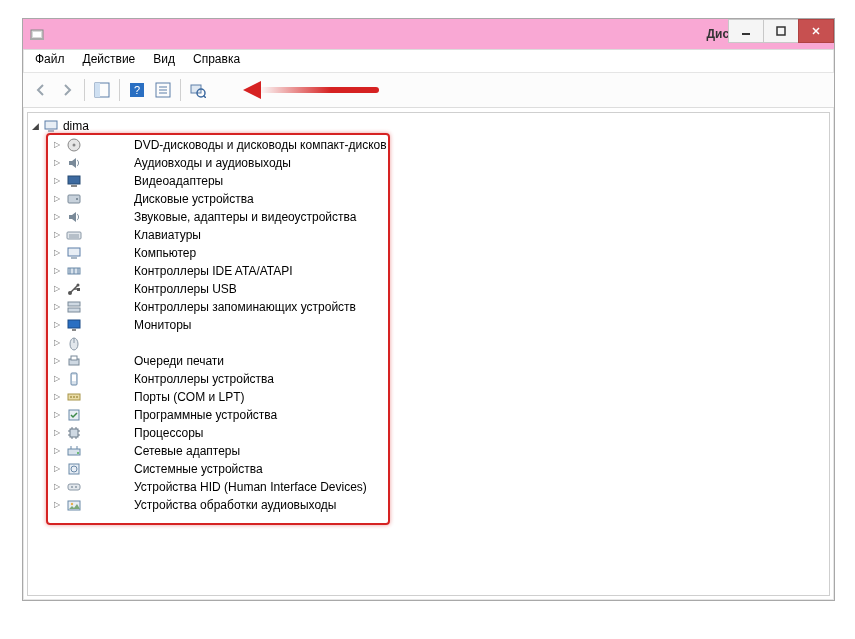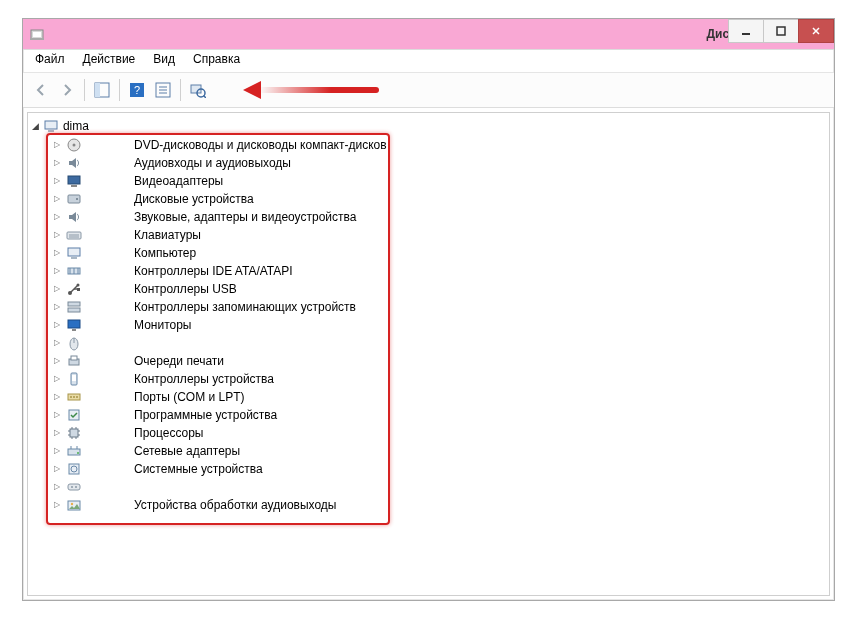--- a/index.html
+++ b/index.html
@@ -512,20 +512,21 @@
             </div>
             <div class="node">
               <span class="tri">▷</span>
               <span class="ico">
                 <svg width="16" height="16">
                   <rect x="2" y="5" width="12" height="6" rx="2" fill="#e2e7ec" stroke="#8a98a6"></rect>
                   <circle cx="6" cy="8" r="1" fill="#8a98a6"></circle>
                   <circle cx="10" cy="8" r="1" fill="#8a98a6"></circle>
                 </svg>
               </span>
+              <span class="lbl">Устройства HID (Human Interface Devices)</span>
             </div>
             <div class="node">
               <span class="tri">▷</span>
               <span class="ico">
                 <svg width="16" height="16">
                   <rect x="2" y="4" width="12" height="9" fill="#e8eef5" stroke="#6a89a8"></rect>
                   <circle cx="6" cy="7" r="1.2" fill="#e8b04a"></circle>
                   <path d="M3 12l3-3 2 2 3-4 3 5z" fill="#7aa87a"></path>
                 </svg>
               </span>

